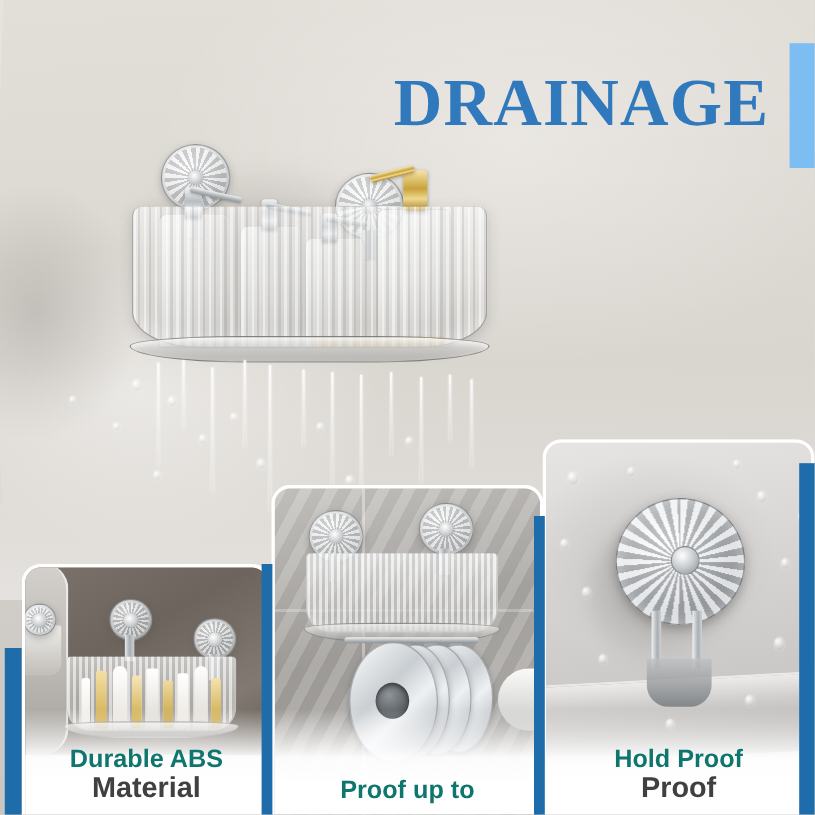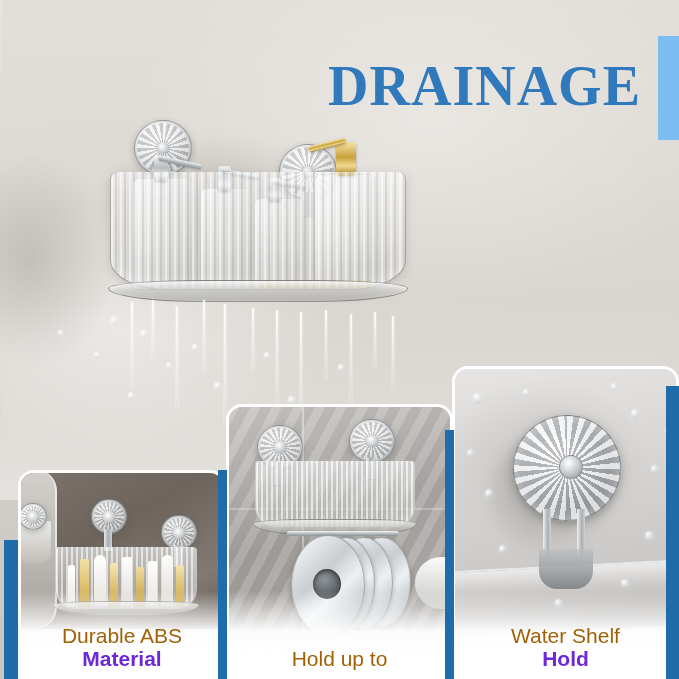--- a/index.html
+++ b/index.html
@@ -157,22 +157,22 @@
   .panel { position:absolute; overflow:hidden; }
   .panel-img { position:absolute; inset:0; overflow:hidden; }
   .panel-round {
     border-radius:16px 16px 0 0;
     border:3px solid #ffffff; border-bottom:none;
   }
   .panel-label {
     position:absolute; left:0; right:0; bottom:8px;
     text-align:center; line-height:1.12;
   }
-  .lab1 { font-size:21px; font-weight:400; color:#a16207; }
-  .lab2 { font-size:21px; font-weight:700; color:#6d28d9; }
+  .lab1 { font-size:21px; font-weight:700; color:#0f766e; }
+  .lab2 { font-size:24px; font-weight:700; color:#404040; }
   .label-fade {
     position:absolute; left:0; right:0; bottom:0; height:88px;
     background:linear-gradient(180deg, rgba(255,255,255,0), rgba(255,255,255,.96) 46%, #fff 70%);
   }
   .vbar { position:absolute; background:#1f6caa; }
 
   
   .tex-tile {
     position:absolute; inset:0;
     background:
@@ -343,22 +343,22 @@
       <div class="droplet" style="left:12px;top:80px;width:7px;height:9px;"></div>
       <div class="droplet" style="left:156px;top:14px;width:6px;height:8px;"></div>
       <div class="droplet" style="left:68px;top:20px;width:6px;height:8px;"></div>
       <div class="droplet" style="left:210px;top:58px;width:6px;height:8px;"></div>
       <div class="droplet" style="left:44px;top:176px;width:7px;height:9px;"></div>
       <div class="droplet" style="left:166px;top:210px;width:8px;height:10px;"></div>
       <div class="droplet" style="left:100px;top:230px;width:7px;height:9px;"></div>
     </div>
     <div class="label-fade"></div>
     <div class="panel-label">
-      <div class="lab1">Water Shelf</div>
-      <div class="lab2">Hold</div>
+      <div class="lab1">Hold Proof</div>
+      <div class="lab2">Proof</div>
     </div>
   </div>
 
   <div class="panel panel-round" style="left:226px; top:404px; width:227px; height:275px;">
     <div class="panel-img">
       <div class="tex-tile"></div>
       <div class="tex-grout"></div>
 
       <div class="suction" style="left:28px;top:18px;width:46px;height:44px;">
         <div class="petals"></div>
@@ -385,21 +385,21 @@
       <div class="plate" style="left:62px;top:128px;width:74px;height:100px;"></div>
       <div style="position:absolute;left:84px;top:162px;width:28px;height:30px;border-radius:50%;
                   background:radial-gradient(circle at 40% 35%,#8f9498,#565b5f 70%,#3c4044);
                   box-shadow:inset 0 2px 4px rgba(0,0,0,.5);"></div>
 
       <div style="position:absolute;left:186px;top:150px;width:48px;height:52px;border-radius:26px 8px 8px 26px;
                   background:linear-gradient(180deg,#fafafa,#dcdcda 60%,#c2c2c0);"></div>
     </div>
     <div class="label-fade"></div>
     <div class="panel-label">
-      <div class="lab1">Hold up to</div>
+      <div class="lab1">Proof up to</div>
     </div>
   </div>
 
   <div class="panel panel-round" style="left:18px; top:470px; width:208px; height:209px;">
     <div class="panel-img">
       <div class="mirror" style="left:-4px;top:-4px;width:216px;height:160px;"></div>
       <div style="position:absolute;left:-6px;top:-4px;width:42px;height:160px;border-radius:0 22px 22px 0;
                   background:linear-gradient(180deg,#d4d1cc,#b9b5b0 60%,#a29e99);
                   border-right:2px solid rgba(255,255,255,.6);"></div>
 

